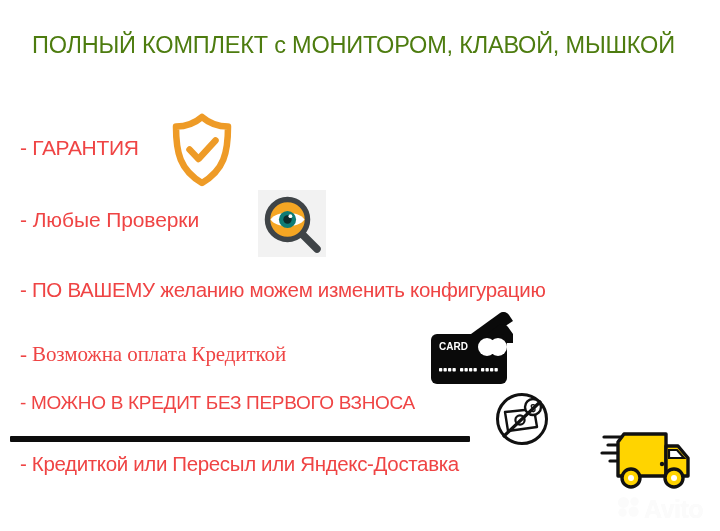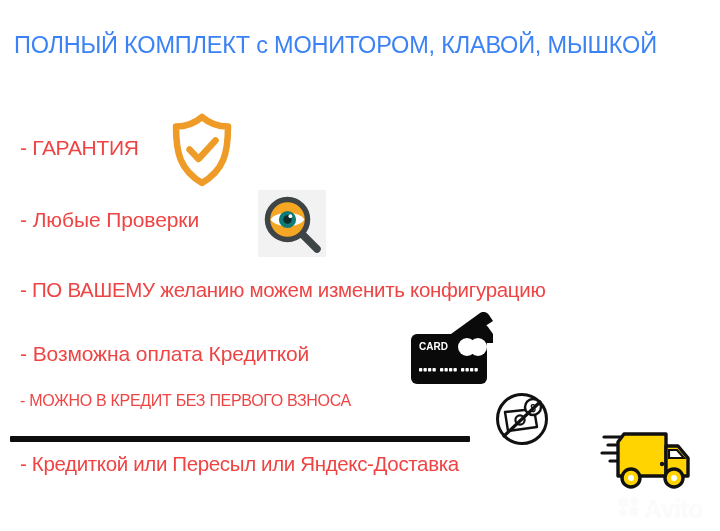--- a/index.html
+++ b/index.html
@@ -15,65 +15,65 @@
     position: relative;
     width: 720px;
     height: 531px;
     background: #ffffff;
     overflow: hidden;
   }
 
   
   .headline {
     position: absolute;
-    left: 14px;
+    left: 32px;
     top: 32px;
     font-size: 23.5px;
     font-weight: 400;
     letter-spacing: -0.2px;
-    color: #3b82f6;
+    color: #4d7c0f;
     white-space: nowrap;
   }
   .bullet {
     position: absolute;
     font-size: 21px;
     font-weight: 400;
     color: #ef4444;
     white-space: nowrap;
     letter-spacing: -0.1px;
   }
   .bullet.caps {
     letter-spacing: -0.3px;
   }
   .b1 { left: 20px; top: 136px; }
   .b2 { left: 20px; top: 208px; text-align: right; }
   .b3 { left: 20px; top: 278px; font-size: 20.5px; letter-spacing: -0.45px; }
-  .b4 { left: 20px; top: 342px; }
-  .b5 { left: 20px; top: 392px; font-size: 16px; letter-spacing: -0.2px; }
+  .b4 { left: 20px; top: 342px; font-family: Liberation Serif, serif; }
+  .b5 { left: 20px; top: 392px; font-size: 19px; letter-spacing: -0.2px; }
   .b6 { left: 20px; top: 452px; font-size: 20.5px; letter-spacing: -0.35px; }
 
   
   .rule {
     position: absolute;
     left: 10px;
     top: 436px;
     width: 460px;
     height: 6px;
     background: #0d0d0d;
     border-radius: 1px;
   }
 
   
   .icon {
     position: absolute;
     display: block;
   }
   .icon-shield  { left: 168px; top: 113px;  width: 68px;  height: 74px; }
   .icon-eyeglass{ left: 258px; top: 190px;  width: 68px;  height: 67px; background: #f2f2f2; }
-  .icon-card    { left: 407px; top: 312px;  width: 88px;  height: 74px; }
+  .icon-card    { left: 427px; top: 312px;  width: 88px;  height: 74px; }
   .icon-nocash  { left: 494px; top: 390px;  width: 56px;  height: 58px; }
   .icon-truck   { left: 600px; top: 428px;  width: 92px;  height: 68px; }
 
   
   .watermark {
     position: absolute;
     left: 617px;
     top: 495px;
     width: 96px;
     height: 28px;

